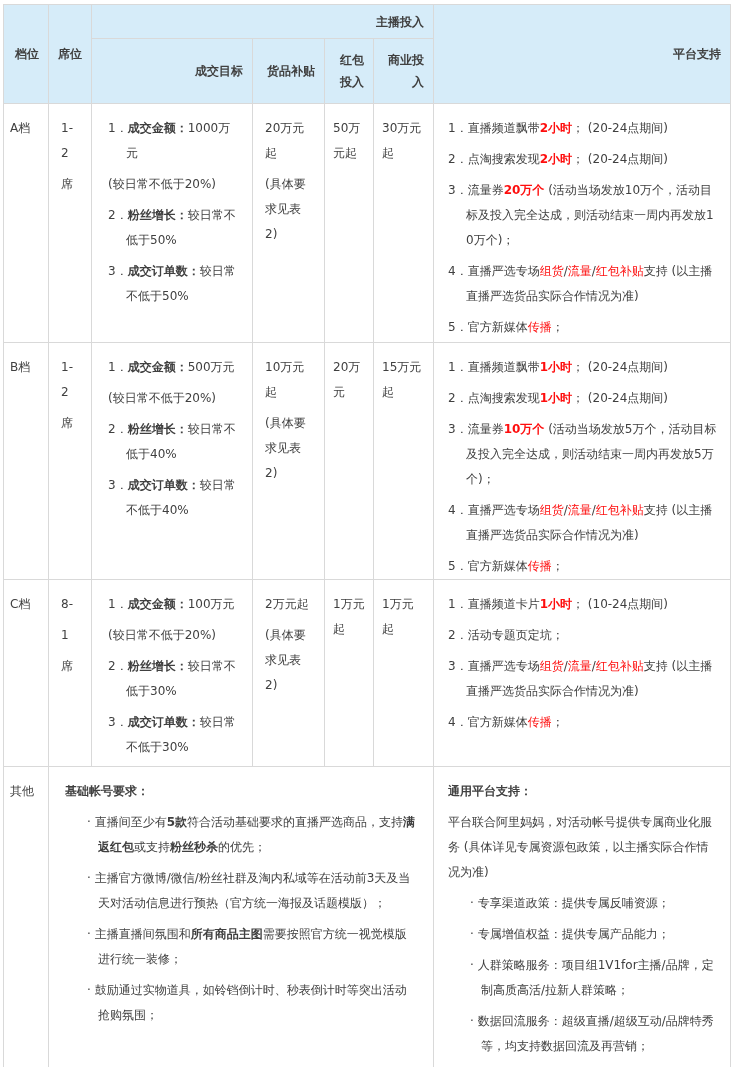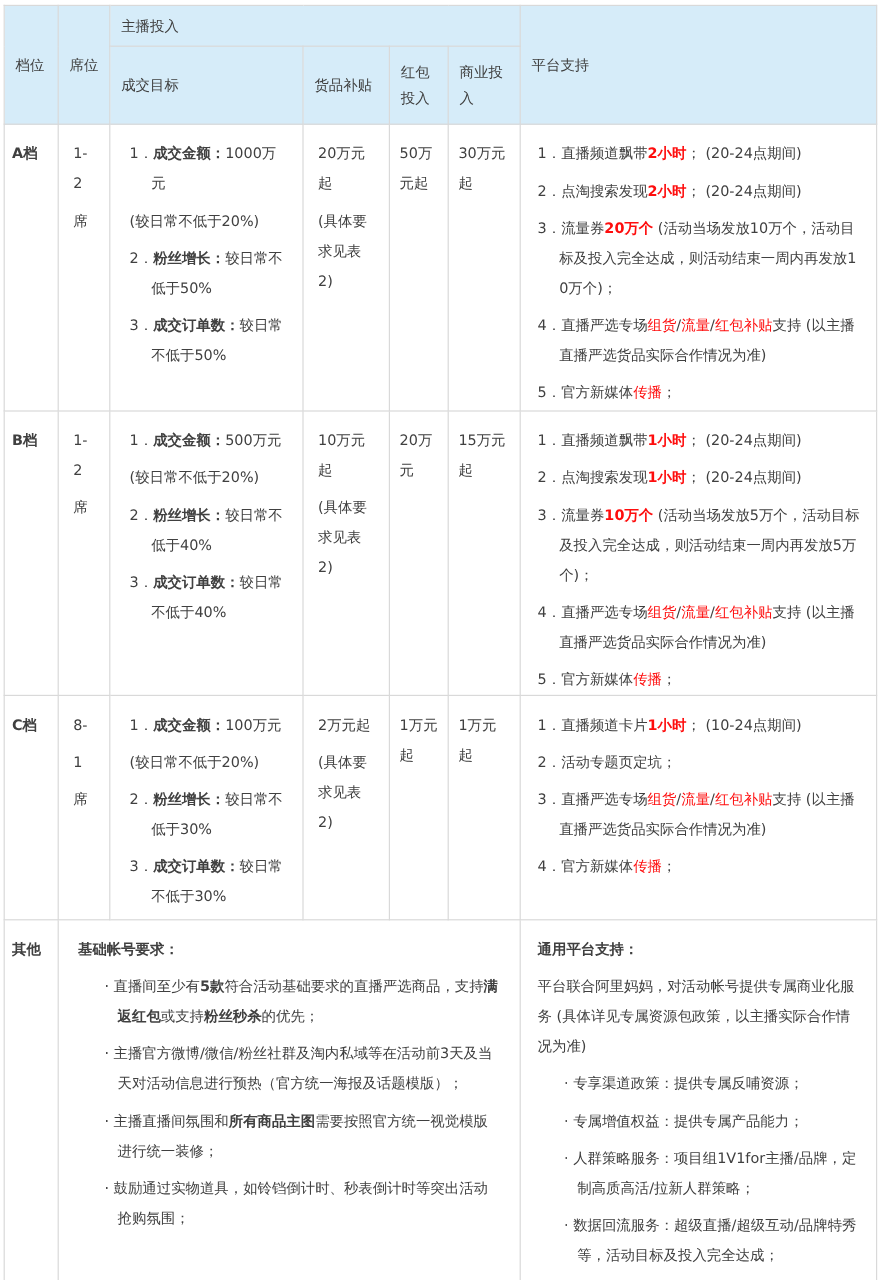--- a/index.html
+++ b/index.html
@@ -1,24 +1,24 @@
 <!DOCTYPE html>
 <html style="--hdr: #d6ecf9; --red: #fe0d0d;"><head>
 <meta charset="utf-8">
 <style>
   html,body{margin:0;padding:0;background:#ffffff;}
   .page{width:734px;height:1067px;background:#fff;overflow:hidden;
         font-family:"DejaVu Sans","Liberation Sans",sans-serif;
         font-size:12px;color:#404040;}
   table{border-collapse:collapse;table-layout:fixed;margin:4px 0 0 3px;width:727px;}
   th,td{border:1px solid #d9d9d9;box-sizing:border-box;}
-  thead th{background:var(--hdr,#d6ecf9);font-weight:normal;text-align:left;
+  thead th{background:var(--hdr,#d6ecf9);font-weight:bold;text-align:right;
            vertical-align:middle;padding:2px 9px;line-height:22px;word-break:break-all;}
   tbody td{vertical-align:top;line-height:25px;word-break:break-all;}
-  .cell-tier{padding:12px 6px;font-weight:bold;}
+  .cell-tier{padding:12px 6px;}
   .cell-seats{padding:12px 11px 0 12px;}
   .cell-target{padding:12px 12px 0 16px;}
   .cell-goods{padding:12px 12px 0 12px;}
   .cell-money{padding:12px 8px 0 8px;margin-left:37px;}
   .cell-platform{padding:12px 10px 0 14px;}
   .cell-other{padding:12px 16px 0 16px;}
   .p{margin:0 0 6px 0;}
   .p:last-child{margin-bottom:0;}
   .num{padding-left:18px;text-indent:-18px;}
   .bullet{margin-left:22px;padding-left:11px;text-indent:-11px;}
@@ -152,18 +152,18 @@
             <div class="p bullet"><span>· 主播官方微博/微信/粉丝社群及淘内私域等在活动前3天及当天对活动信息进行预热（官方统一海报及话题模版）；</span></div>
             <div class="p bullet"><span>· 主播直播间氛围和</span><span class="b">所有商品主图</span><span>需要按照官方统一视觉模版进行统一装修；</span></div>
             <div class="p bullet"><span>· 鼓励通过实物道具，如铃铛倒计时、秒表倒计时等突出活动抢购氛围；</span></div>
           </td>
         <td class="cell-platform">
             <div class="p plain"><span class="b">通用平台支持：</span></div>
             <div class="p plain"><span>平台联合阿里妈妈，对活动帐号提供专属商业化服务 (具体详见专属资源包政策，以主播实际合作情况为准)</span></div>
             <div class="p bullet"><span>· 专享渠道政策：提供专属反哺资源；</span></div>
             <div class="p bullet"><span>· 专属增值权益：提供专属产品能力；</span></div>
             <div class="p bullet"><span>· 人群策略服务：项目组1V1for主播/品牌，定制高质高活/拉新人群策略；</span></div>
-            <div class="p bullet"><span>· 数据回流服务：超级直播/超级互动/品牌特秀等，活动目标及投入完全达成；</span></div>
+            <div class="p bullet"><span>· 数据回流服务：超级直播/超级互动/品牌特秀等，均支持数据回流及再营销；</span></div>
           </td>
       </tr>
     </tbody>
   </table>
 </div>
 
 </body></html>

